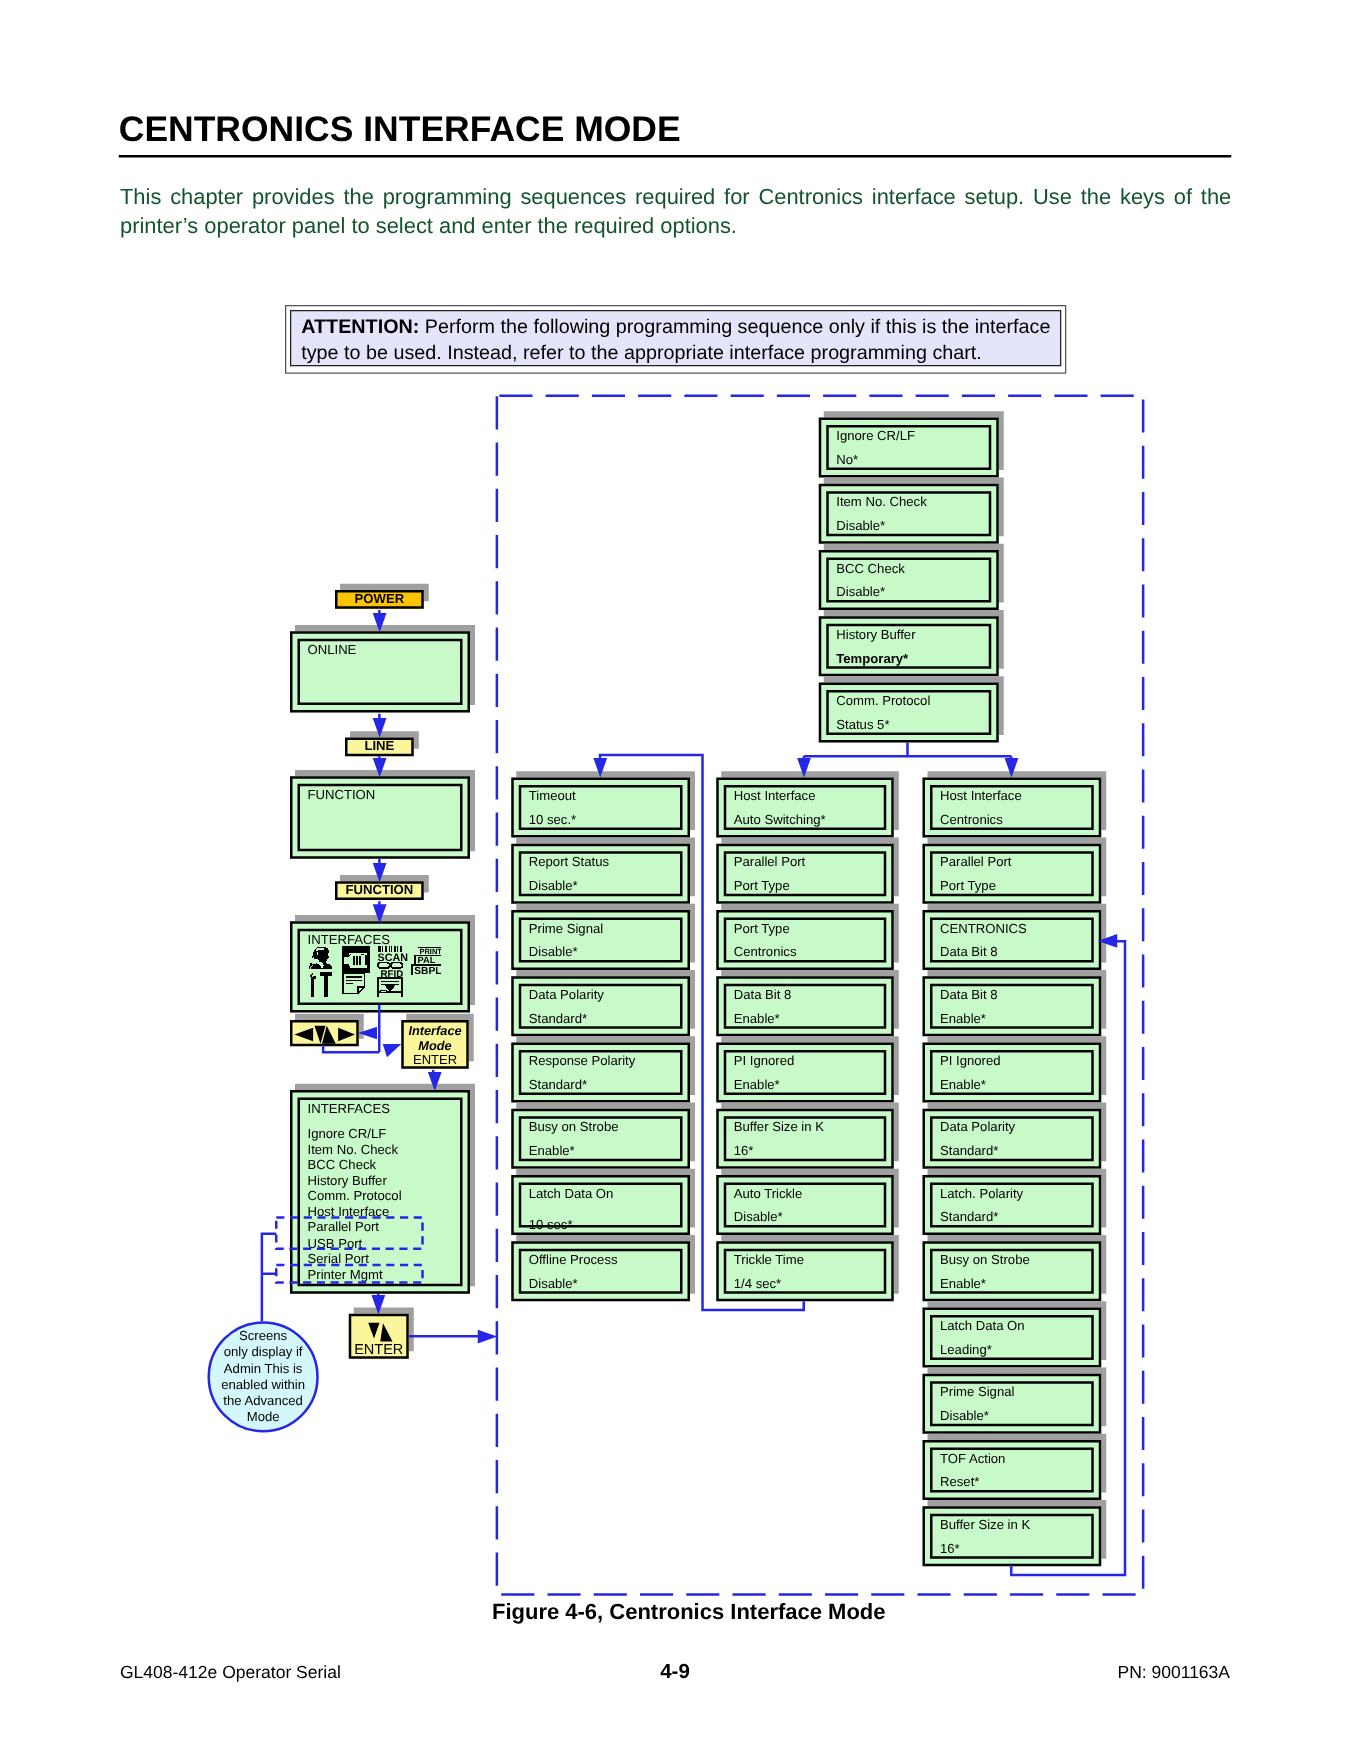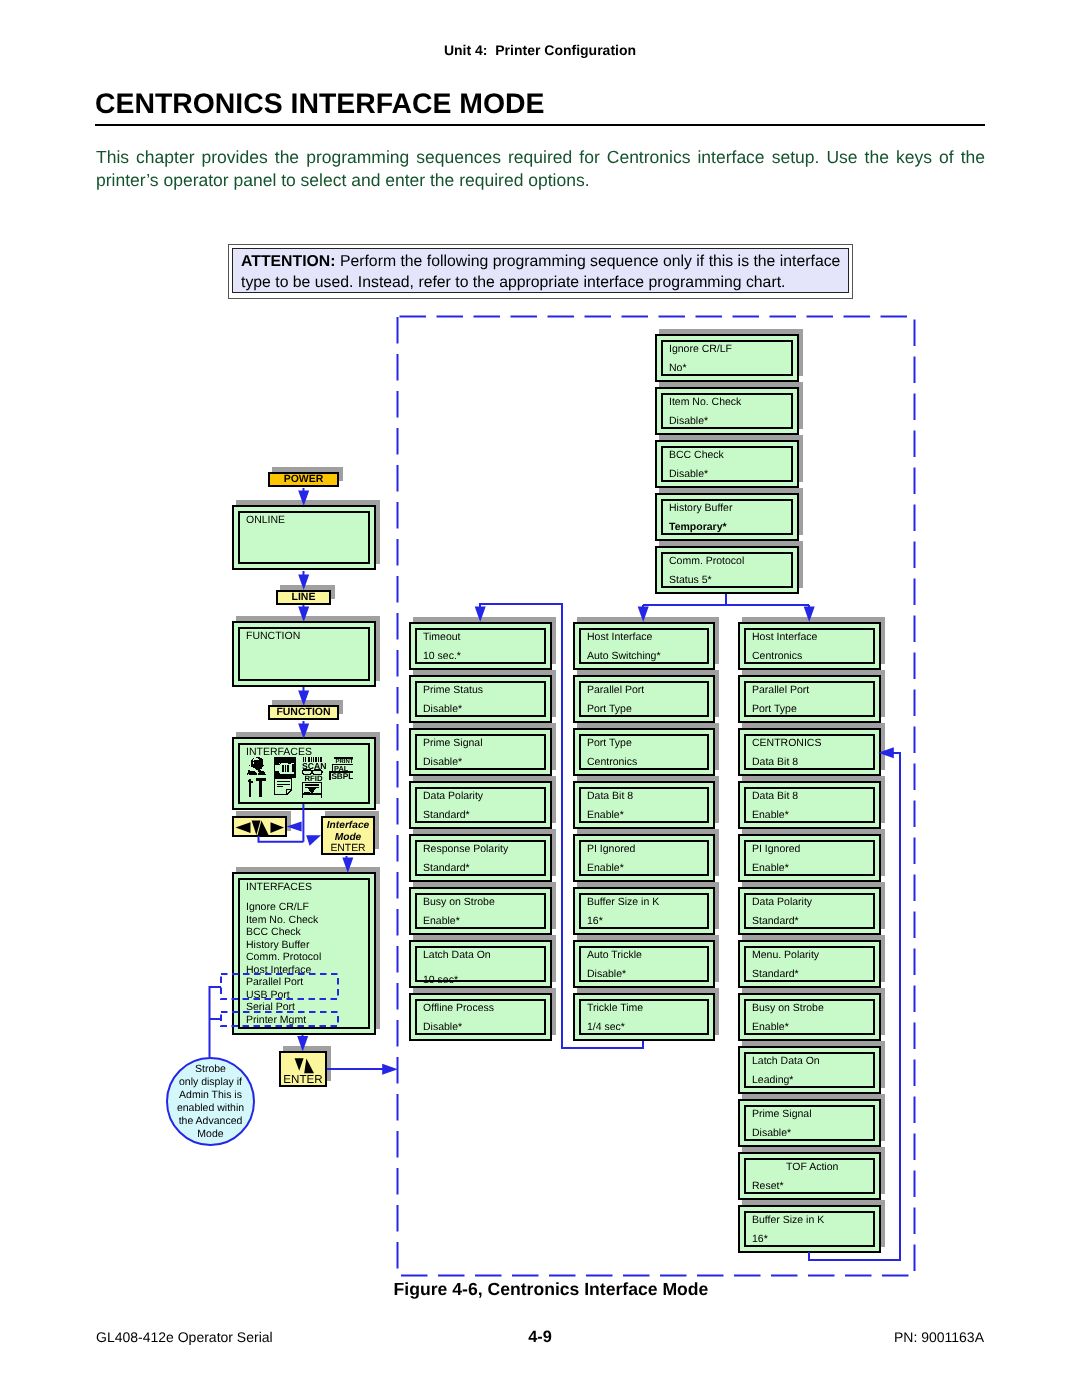--- a/index.html
+++ b/index.html
@@ -42,21 +42,20 @@
             background:#d4f7fb;border:2px solid #2626e6;box-sizing:border-box;
             text-align:center;color:#000;display:flex;align-items:center;justify-content:center;}
   .noteinner{font-size:10.5px;line-height:13px;}
   .noteinner .nl{white-space:nowrap;}
   .icongrid{position:absolute;left:13px;top:17px;width:107px;height:42px;overflow:visible;}
 </style>
 </head>
 <body>
 
 <div class="page">
-  <div class="hdr">Unit 4:  Printer Configuration</div>
   <h1 class="title">CENTRONICS INTERFACE MODE</h1>
   <div class="titlerule"></div>
   <div class="para p1">This chapter provides the programming sequences required for Centronics interface setup. Use the keys of the printer’s operator panel to select and enter the required options.</div>
 
   <div class="attn-outer"></div>
   <div class="attn-inner"></div>
   <div class="attn-txt"><b>ATTENTION:</b> <span>Perform the following programming sequence only if this is the interface type to be used. Instead, refer to the appropriate interface programming chart.</span></div>
 
   <div id="diagram">
       <div class="shadow" style="left: 659px; top: 329px; width: 144px; height: 47px;"></div>
@@ -91,21 +90,21 @@
       </div>
       <div class="shadow" style="left: 413px; top: 617px; width: 143px; height: 47px;"></div>
       <div class="gbox" style="left: 409px; top: 622px; width: 143px; height: 48px;">
         <div class="ib"></div>
         <div class="t1" style="top: 7.5px;">Timeout</div>
         <div class="t2" style="top: 26.5px;">10 sec.*</div>
       </div>
       <div class="shadow" style="left: 413px; top: 670px; width: 143px; height: 47px;"></div>
       <div class="gbox" style="left: 409px; top: 675px; width: 143px; height: 48px;">
         <div class="ib"></div>
-        <div class="t1" style="top: 7.5px;">Prime Status</div>
+        <div class="t1" style="top: 7.5px;">Report Status</div>
         <div class="t2" style="top: 26.5px;">Disable*</div>
       </div>
       <div class="shadow" style="left: 413px; top: 723px; width: 143px; height: 47px;"></div>
       <div class="gbox" style="left: 409px; top: 728px; width: 143px; height: 48px;">
         <div class="ib"></div>
         <div class="t1" style="top: 7.5px;">Prime Signal</div>
         <div class="t2" style="top: 26.5px;">Disable*</div>
       </div>
       <div class="shadow" style="left: 413px; top: 776px; width: 143px; height: 47px;"></div>
       <div class="gbox" style="left: 409px; top: 781px; width: 143px; height: 48px;">
@@ -217,21 +216,21 @@
       </div>
       <div class="shadow" style="left: 742px; top: 882px; width: 143px; height: 47px;"></div>
       <div class="gbox" style="left: 738px; top: 887px; width: 143px; height: 48px;">
         <div class="ib"></div>
         <div class="t1" style="top: 7.5px;">Data Polarity</div>
         <div class="t2" style="top: 26.5px;">Standard*</div>
       </div>
       <div class="shadow" style="left: 742px; top: 935px; width: 143px; height: 47px;"></div>
       <div class="gbox" style="left: 738px; top: 940px; width: 143px; height: 48px;">
         <div class="ib"></div>
-        <div class="t1" style="top: 7.5px;">Menu. Polarity</div>
+        <div class="t1" style="top: 7.5px;">Latch. Polarity</div>
         <div class="t2" style="top: 26.5px;">Standard*</div>
       </div>
       <div class="shadow" style="left: 742px; top: 988px; width: 143px; height: 47px;"></div>
       <div class="gbox" style="left: 738px; top: 993px; width: 143px; height: 48px;">
         <div class="ib"></div>
         <div class="t1" style="top: 7.5px;">Busy on Strobe</div>
         <div class="t2" style="top: 26.5px;">Enable*</div>
       </div>
       <div class="shadow" style="left: 742px; top: 1041px; width: 143px; height: 47px;"></div>
       <div class="gbox" style="left: 738px; top: 1046px; width: 143px; height: 48px;">
@@ -241,21 +240,21 @@
       </div>
       <div class="shadow" style="left: 742px; top: 1094px; width: 143px; height: 47px;"></div>
       <div class="gbox" style="left: 738px; top: 1099px; width: 143px; height: 48px;">
         <div class="ib"></div>
         <div class="t1" style="top: 7.5px;">Prime Signal</div>
         <div class="t2" style="top: 26.5px;">Disable*</div>
       </div>
       <div class="shadow" style="left: 742px; top: 1147px; width: 143px; height: 47px;"></div>
       <div class="gbox" style="left: 738px; top: 1152px; width: 143px; height: 48px;">
         <div class="ib"></div>
-        <div class="t1" style="top: 7.5px; margin-left: 34px;">TOF Action</div>
+        <div class="t1" style="top: 7.5px;">TOF Action</div>
         <div class="t2" style="top: 26.5px;">Reset*</div>
       </div>
       <div class="shadow" style="left: 742px; top: 1200px; width: 143px; height: 47px;"></div>
       <div class="gbox" style="left: 738px; top: 1205px; width: 143px; height: 48px;">
         <div class="ib"></div>
         <div class="t1" style="top: 7.5px;">Buffer Size in K</div>
         <div class="t2" style="top: 26.5px;">16*</div>
       </div>
       <div class="shadow" style="left: 236px; top: 500px; width: 144px; height: 64px;"></div>
       <div class="gbox" style="left: 232px; top: 505px; width: 144px; height: 65px;">
@@ -381,21 +380,21 @@
       <div class="shadow" style="left: 283px; top: 1046px; width: 48px; height: 35px;"></div>
       <div class="lybox" style="left: 279px; top: 1051px; width: 48px; height: 36px; line-height: normal;">
         <svg viewBox="0 0 44 20" width="44" height="20" style="display:block;position:absolute;left:0;top:2px;">
           <path d="M13.6 3.2 L22.6 3.2 L18.2 15.8 Z" fill="#000"></path>
           <path d="M25.4 3.6 L33.0 18.2 L23.2 18.2 Z" fill="#000"></path>
         </svg>
         <div class="imenter2">ENTER</div>
       </div>
       <div class="notecirc">
         <div class="noteinner">
-          <div class="nl">Strobe</div>
+          <div class="nl">Screens</div>
           <div class="nl">only display if</div>
           <div class="nl">Admin This is</div>
           <div class="nl">enabled within</div>
           <div class="nl">the Advanced</div>
           <div class="nl">Mode</div>
         </div>
       </div>
       <svg class="ov" viewBox="0 0 1080 1397">
    <g stroke="#2626e6" stroke-width="2" fill="none" shape-rendering="geometricPrecision">
     <rect x="397.5" y="316.5" width="517" height="959" stroke-dasharray="26.5 10.5" stroke-dashoffset="-2"></rect>

